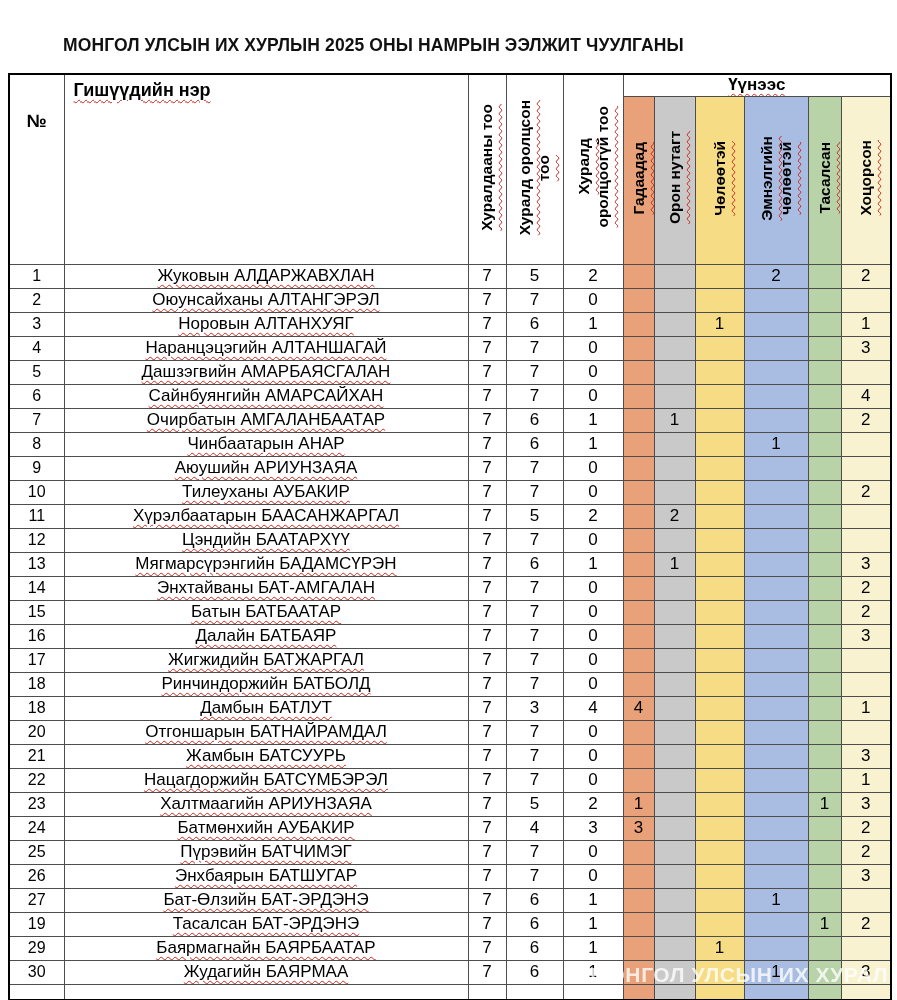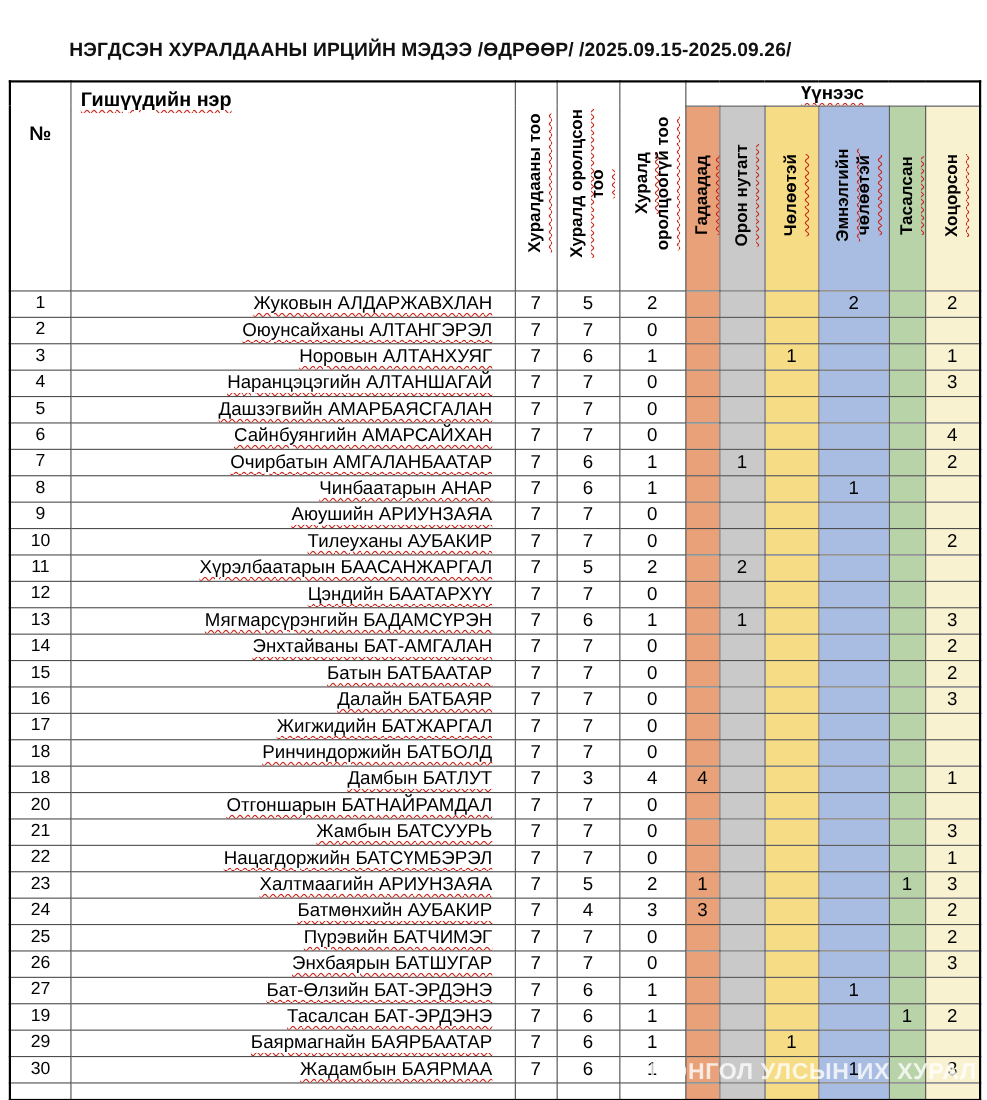--- a/index.html
+++ b/index.html
@@ -39,35 +39,36 @@
     text-decoration-line:underline;
     text-decoration-style:wavy;
     text-decoration-color:#c9271b;
     text-decoration-thickness:1px;
     text-underline-offset:3px;
   }
   tbody tr{height:24px;}
   tbody tr.partial{height:16px;}
   tbody td{font-size:17px;vertical-align:middle;background:#fff;}
   td.c-no{text-align:center;font-size:16px;}
-  td.c-name{text-align:right;padding:0 20px;white-space:nowrap;}
+  td.c-name{text-align:center;padding:0 20px;white-space:nowrap;}
   td.c-num,td.c-sub{text-align:center;}
   .watermark{
     position:absolute;right:9px;bottom:13px;
     font-size:21px;font-weight:bold;letter-spacing:0.6px;
     color:rgba(255,255,255,0.78);
     z-index:5;pointer-events:none;white-space:nowrap;
   }
 </style>
 </head>
 <body>
 
 <div class="page">
 
   <div class="title">
+    <div>МОНГОЛ УЛСЫН ИХ ХУРЛЫН 2025 ОНЫ НАМРЫН ЭЭЛЖИТ ЧУУЛГАНЫ</div>
     <div>НЭГДСЭН ХУРАЛДААНЫ ИРЦИЙН МЭДЭЭ /ӨДРӨӨР/  /2025.09.15-2025.09.26/</div>
   </div>
 
   <table class="report">
     <colgroup>
       <col style="width:55px">
         <col style="width:404px">
         <col style="width:38px">
       <col style="width:57px">
         <col style="width:60px">
@@ -484,21 +485,21 @@
           <td class="c-num">1</td>
           <td class="c-sub" style="background: rgb(232, 161, 120);"></td>
           <td class="c-sub" style="background: rgb(201, 201, 201);"></td>
           <td class="c-sub" style="background: rgb(246, 221, 133);">1</td>
           <td class="c-sub" style="background: rgb(169, 189, 226);"></td>
           <td class="c-sub" style="background: rgb(184, 211, 168);"></td>
           <td class="c-sub" style="background: rgb(249, 242, 208);"></td>
         </tr>
         <tr>
           <td class="c-no">30</td>
-          <td class="c-name"><span class="squiggle">Жадамбын БАЯРМАА</span></td>
+          <td class="c-name"><span class="squiggle">Жудагийн БАЯРМАА</span></td>
           <td class="c-num">7</td>
           <td class="c-num">6</td>
           <td class="c-num">1</td>
           <td class="c-sub" style="background: rgb(232, 161, 120);"></td>
           <td class="c-sub" style="background: rgb(201, 201, 201);"></td>
           <td class="c-sub" style="background: rgb(246, 221, 133);"></td>
           <td class="c-sub" style="background: rgb(169, 189, 226);">1</td>
           <td class="c-sub" style="background: rgb(184, 211, 168);"></td>
           <td class="c-sub" style="background: rgb(249, 242, 208);">3</td>
         </tr>

